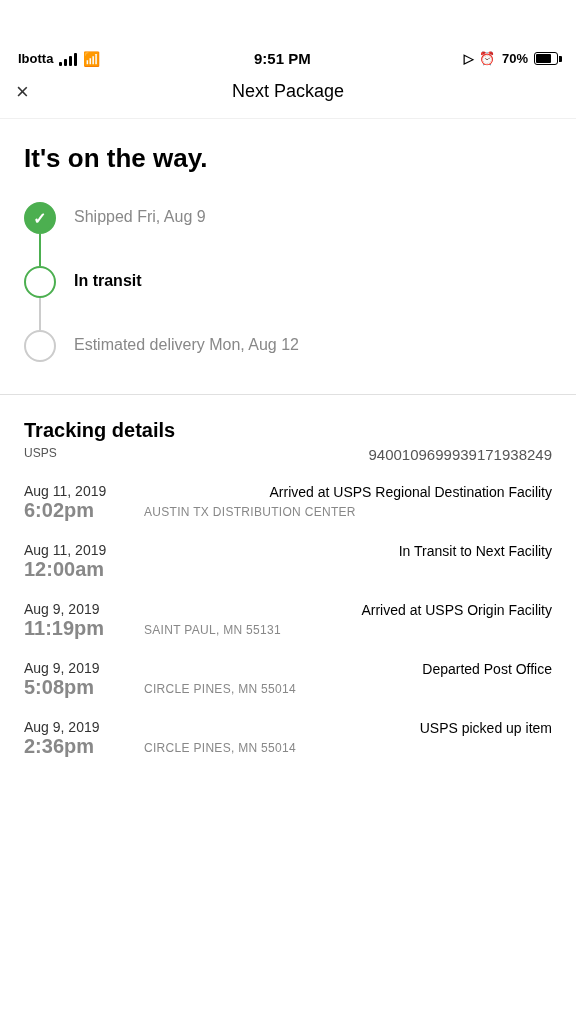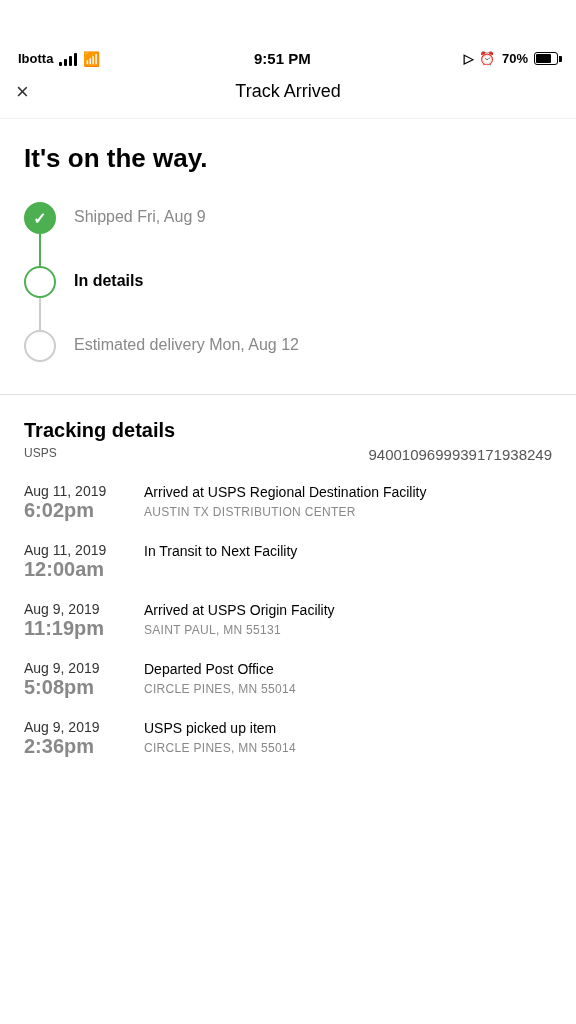--- a/index.html
+++ b/index.html
@@ -185,20 +185,21 @@
     .event-time {
       font-size: 20px;
       color: #888;
       font-weight: bold;
     }
     .event-details-col { flex: 1; }
     .event-description {
       font-size: 14px;
       color: #000;
       line-height: 1.4;
+      text-align: right;
     }
     .event-location {
       font-size: 12px;
       color: #888;
       text-transform: uppercase;
       letter-spacing: 0.3px;
       margin-top: 2px;
     }
   </style>
 </head>
@@ -223,21 +224,21 @@
     <div class="battery-container">
       <div class="battery-body">
         <div class="battery-fill"></div>
       </div>
     </div>
   </div>
 </div>
 
 <div class="nav-bar">
   <span class="close-btn">×</span>
-  <span class="nav-title">Track Arrived</span>
+  <span class="nav-title">Next Package</span>
 </div>
 
 <div class="main-content">
   <div class="headline">It's on the way.</div>
 
   <div class="timeline">
 
     <div class="timeline-item">
       <div class="timeline-left">
         <div class="timeline-circle completed">
@@ -250,21 +251,21 @@
       <div class="timeline-label">Shipped Fri, Aug 9</div>
     </div>
 
     <div class="timeline-item">
       <div class="timeline-left">
         <div class="timeline-circle active"></div>
         <div class="line-spacer">
           <div class="timeline-line gray"></div>
         </div>
       </div>
-      <div class="timeline-label bold">In details</div>
+      <div class="timeline-label bold">In transit</div>
     </div>
 
 
     <div class="timeline-item">
       <div class="timeline-left">
         <div class="timeline-circle"></div>
       </div>
       <div class="timeline-label">Estimated delivery Mon, Aug 12</div>
     </div>
 

